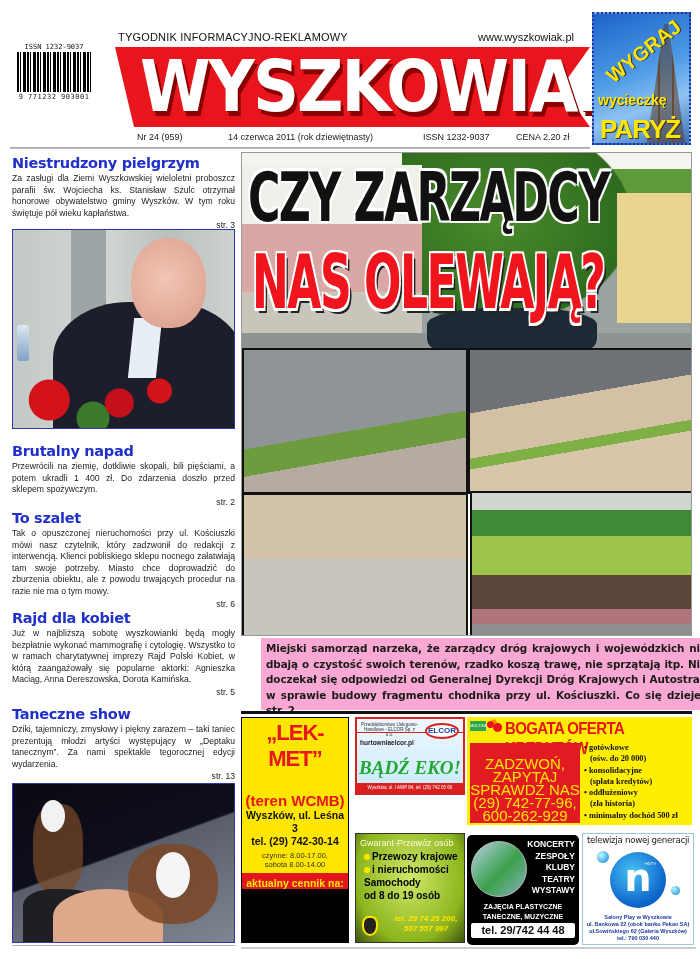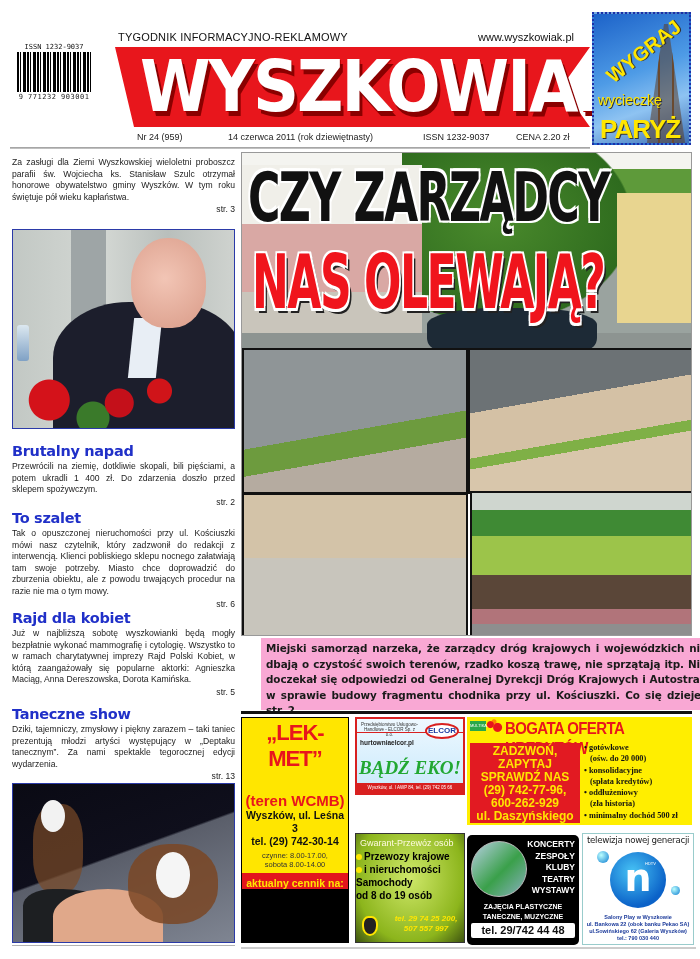--- a/index.html
+++ b/index.html
@@ -14,21 +14,21 @@
   .tagline { left: 118px; top: 31px; font-size: 11px; color: #111; letter-spacing: 0.2px; }
   .site { left: 478px; top: 31px; font-size: 11px; color: #111; }
   .banner { left: 115px; top: 47px; width: 475px; height: 80px; background: #e8161c; clip-path: polygon(0 0, 100% 0, 94% 50%, 100% 100%, 4% 100%); }
   .logo { left: 140px; top: 50px; width: 430px; text-align: center; font-family: "DejaVu Sans", sans-serif; font-weight: bold; font-size: 64px; letter-spacing: -2px; color: #fff; text-shadow: 3px 4px 0 #8a0000, 1px 1px 0 #b00; transform: scaleY(1.1); }
   .issue { top: 132px; font-size: 9px; color: #222; }
   .rule { left: 10px; width: 580px; height: 2px; background: linear-gradient(#999, #ccc); }
 
   .paris { left: 592px; top: 12px; width: 99px; height: 133px; border: 2px dotted #1b2fa8; background: linear-gradient(160deg, #1d63c9 0%, #4e9be6 45%, #8ec3f2 70%, #3d6fb3 100%); overflow: hidden; }
   .paris .tower { position: absolute; left: 52px; top: 10px; width: 40px; height: 125px; background: linear-gradient(90deg, transparent 0 30%, #6a4a30 30% 36%, transparent 36% 64%, #6a4a30 64% 70%, transparent 70%); clip-path: polygon(45% 0, 55% 0, 100% 100%, 0 100%); background-color: rgba(90,60,40,0.55); }
   .paris .w1 { position: absolute; left: 6px; top: 26px; font-weight: bold; font-size: 20px; color: #ffe600; transform: rotate(-38deg); text-shadow: 1px 1px 0 #333; }
-  .paris .w2 { position: absolute; left: 4px; top: 78px; font-weight: normal; font-size: 14px; color: #ffe600; text-shadow: 1px 1px 0 #333; }
+  .paris .w2 { position: absolute; left: 4px; top: 78px; font-weight: bold; font-size: 14px; color: #ffe600; text-shadow: 1px 1px 0 #333; }
   .paris .w3 { position: absolute; left: 6px; top: 100px; font-weight: bold; font-size: 26px; color: #ffe600; text-shadow: 1px 1px 0 #333; letter-spacing: -1px; }
 
   
   .col-left { left: 12px; width: 223px; }
   .h-blue { font-family: "DejaVu Sans", sans-serif; font-weight: bold; color: #2030c8; font-size: 14.5px; letter-spacing: -0.3px; }
   .lead { font-size: 8.6px; line-height: 11.6px; text-align: justify; color: #222; margin-top: 2px; }
   .page-ref { font-size: 8.6px; text-align: right; margin-top: 1px; color: #222; }
   .photo { border: 1px solid #2b3aa8; overflow: hidden; position: absolute; }
 
   .priest { left: 12px; top: 229px; width: 223px; height: 200px; background: linear-gradient(90deg, #c2c8c4 0%, #d4d8d4 40%, #b9bfbc 70%, #cfd3cf 100%); }
@@ -87,32 +87,32 @@
   .elcor .lamp .l1 { color: #fff; font-style: italic; font-weight: bold; font-size: 9.5px; padding: 3px 0 0 5px; }
   .elcor .lamp .l2 { color: #fff; font-weight: bold; font-size: 5.5px; padding-left: 5px; }
   .elcor .price { position: absolute; right: 4px; top: -4px; width: 40px; height: 30px; background: #fff; border: 2px solid #333; border-radius: 50%; font-weight: bold; font-style: italic; font-size: 18px; text-align: center; line-height: 26px; color: #111; }
   .elcor .price sup { font-size: 9px; }
   .elcor .addr { position: absolute; left: 0; bottom: 0; width: 100%; height: 10px; background: #d82020; color: #fff; font-size: 4.5px; text-align: center; line-height: 10px; }
 
   .kredyt { left: 467px; top: 717px; width: 225px; height: 108px; background: #ffee00; }
   .kredyt .title { color: #e8161c; font-weight: bold; font-size: 15px; padding: 1px 0 0 38px; letter-spacing: -0.6px; transform: scaleY(1.15); transform-origin: top; }
   .kredyt .mini { position: absolute; left: 3px; top: 4px; width: 16px; height: 10px; background: #2aa84a; font-size: 4px; color: #fff; text-align: center; line-height: 10px; }
   .kredyt .dots { position: absolute; left: 18px; top: 2px; width: 18px; height: 14px; background: radial-gradient(circle at 30% 40%, #e8161c 0 3px, transparent 4px), radial-gradient(circle at 70% 60%, #e8161c 0 4px, transparent 5px), radial-gradient(circle at 50% 20%, #ff8a00 0 2px, transparent 3px); }
-  .kredyt .left { position: absolute; left: 3px; top: 26px; width: 110px; height: 80px; background: #e21a22; color: #ffe600; font-weight: bold; font-size: 12px; line-height: 13px; text-align: center; padding-top: 2px; }
+  .kredyt .left { position: absolute; left: 3px; top: 26px; width: 110px; height: 80px; background: #e21a22; color: #ffe600; font-weight: normal; font-size: 15px; line-height: 13px; text-align: center; padding-top: 14px; }
   .kredyt .right { position: absolute; left: 117px; top: 25px; width: 108px; font-family: "Liberation Serif", serif; font-weight: bold; font-size: 8.3px; line-height: 11.3px; color: #111; }
 
   .nova { left: 467px; top: 835px; width: 112px; height: 110px; background: #000; border-radius: 5px; color: #fff; }
   .nova .circle { position: absolute; left: 4px; top: 6px; width: 56px; height: 56px; border-radius: 50%; background: linear-gradient(135deg, #b8d0e4 0%, #3aa04a 55%, #8ab0c0 100%); border: 1px solid #bbb; }
   .nova .list { position: absolute; right: 4px; top: 4px; text-align: right; font-weight: bold; font-size: 8.5px; line-height: 11.5px; }
   .nova .zaj { position: absolute; left: 0; top: 67px; width: 100%; text-align: center; font-size: 7px; line-height: 9.5px; font-weight: bold; }
   .nova .tel { position: absolute; left: 4px; top: 88px; width: 104px; height: 15px; background: #fff; color: #111; border-radius: 2px; text-align: center; font-weight: bold; font-size: 11px; line-height: 15px; }
 
   .gwarant { left: 355px; top: 833px; width: 110px; height: 110px; background: radial-gradient(ellipse at 50% 40%, #cfe86a, #8cb51c 70%, #3e5410 100%); border: 1px solid #333; }
   .gwarant .g1 { color: #fffbe0; font-size: 9px; padding: 4px 0 2px 4px; }
-  .gwarant .g2 { color: #000; font-weight: bold; font-size: 10px; line-height: 13px; padding-left: 0; }
+  .gwarant .g2 { color: #000; font-weight: bold; font-size: 10px; line-height: 13px; padding-left: 8px; }
   .gwarant .bullet { display:inline-block; width: 6px; height: 6px; background: #ffe600; border-radius: 50%; margin-right: 2px; }
   .gwarant .tel { position: absolute; left: 30px; top: 80px; color: #ffe600; font-weight: bold; font-size: 8px; line-height: 10px; text-align: center; width: 80px; font-style: italic; }
   .gwarant .emblem { position: absolute; left: 6px; top: 82px; width: 16px; height: 20px; background: #222; border: 2px solid #ffe600; border-radius: 40% 40% 50% 50%; }
 
   .play { left: 582px; top: 833px; width: 112px; height: 112px; background: #fff; border: 1px solid #9cc; }
   .play .t { font-size: 8.7px; color: #222; text-align: center; padding-top: 1px; font-family: "DejaVu Sans", sans-serif; letter-spacing: -0.3px; }
   .play .n { position: absolute; left: 27px; top: 18px; width: 56px; height: 56px; border-radius: 50%; background: radial-gradient(circle at 40% 35%, #47c3f5, #0b62c8 70%); color: #fff; font-family: "DejaVu Sans", sans-serif; font-weight: bold; font-size: 38px; text-align: center; line-height: 52px; }
   .play .bub1 { position:absolute; left: 14px; top: 17px; width: 12px; height: 12px; border-radius:50%; background: radial-gradient(circle at 35% 35%, #bff, #0a7ad0); }
   .play .bub2 { position:absolute; left: 88px; top: 52px; width: 9px; height: 9px; border-radius:50%; background: radial-gradient(circle at 35% 35%, #bff, #0a7ad0); }
   .play .hdtv { position:absolute; left: 62px; top: 27px; font-size: 4px; color: #fff; }
@@ -138,20 +138,21 @@
 <div class="abs rule" style="top:147px"></div>
 
 <div class="abs paris">
   <div class="tower"></div>
   <div class="w1">WYGRAJ</div>
   <div class="w2">wycieczkę</div>
   <div class="w3">PARYŻ</div>
 </div>
 
 <div class="abs col-left" style="top:155px">
+  <div class="h-blue">Niestrudzony pielgrzym</div>
   <div class="lead">Za zasługi dla Ziemi Wyszkowskiej wieloletni proboszcz parafii św. Wojciecha ks. Stanisław Szulc otrzymał honorowe obywatelstwo gminy Wyszków. W tym roku świętuje pół wieku kapłaństwa.</div>
   <div class="page-ref">str. 3</div>
 </div>
 
 <div class="photo priest">
   <div class="wall"></div>
   <div class="bottle"></div>
   <div class="suit"></div>
   <div class="collar"></div>
   <div class="head"></div>

